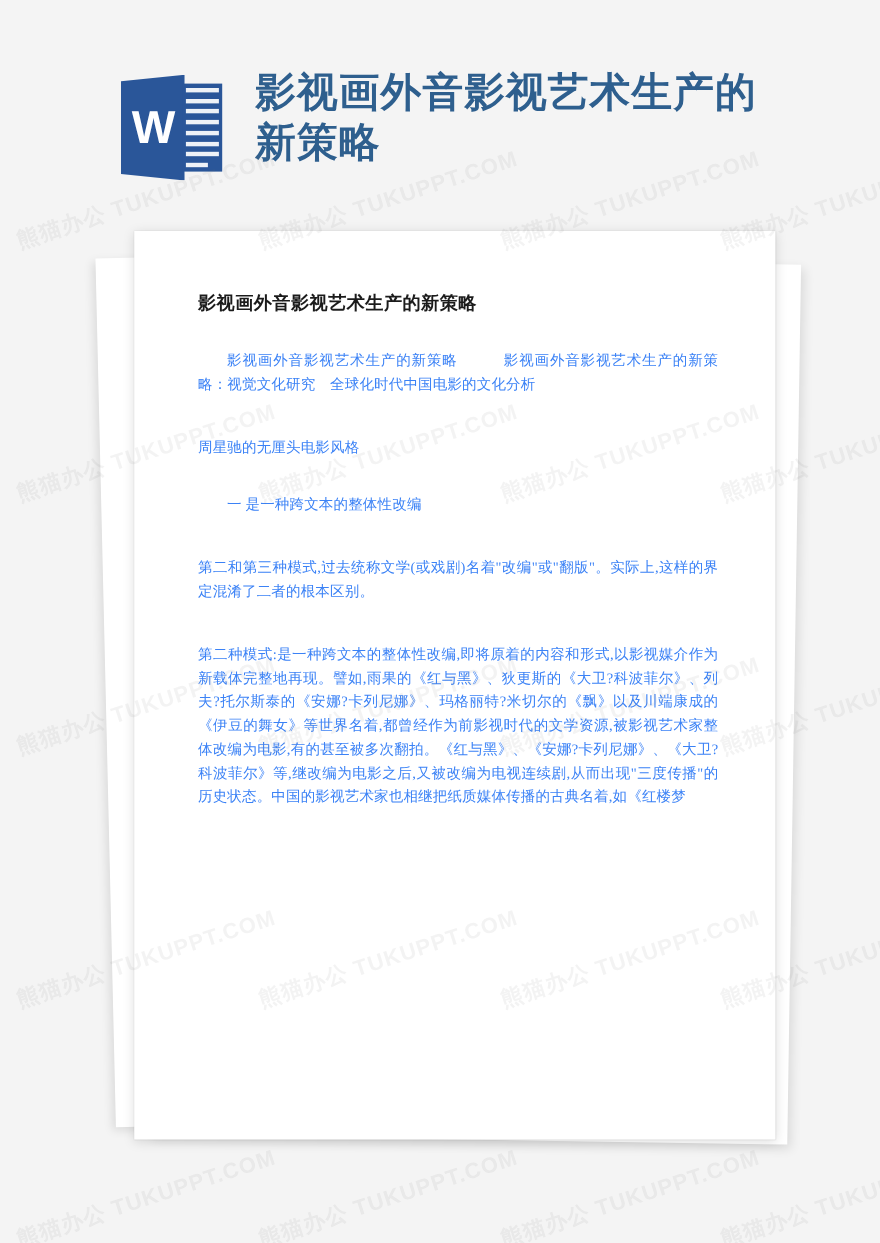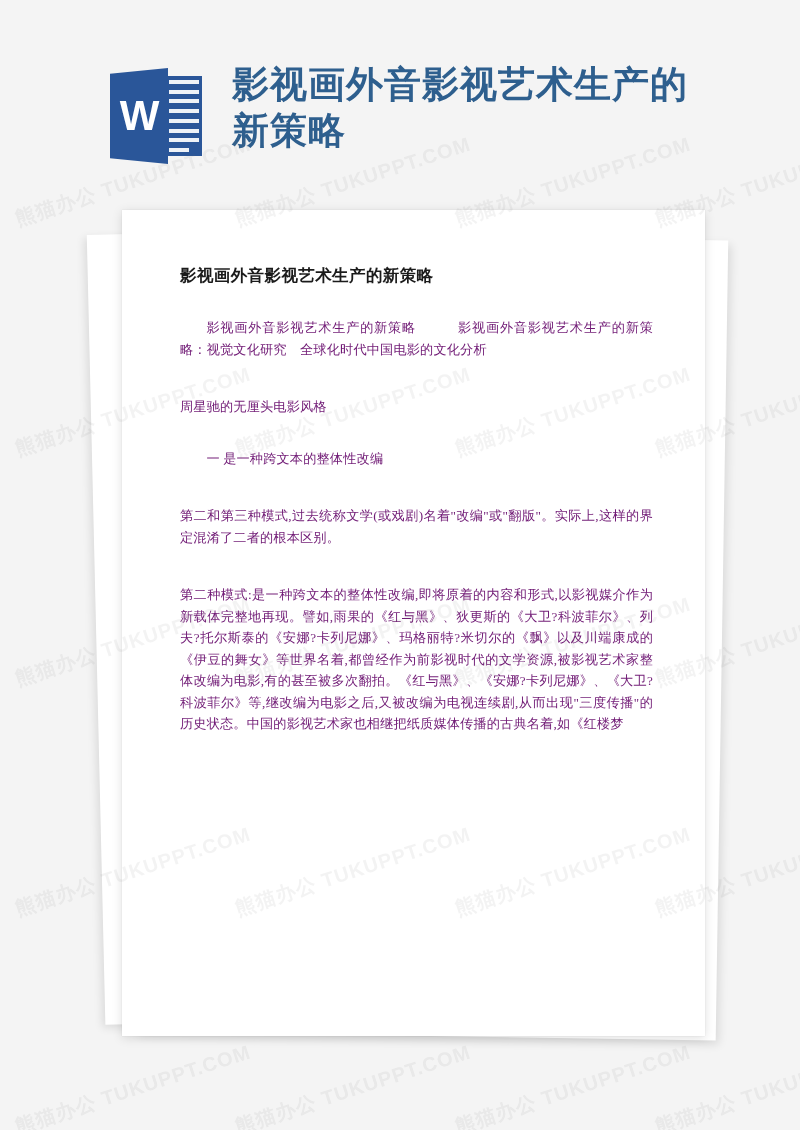--- a/index.html
+++ b/index.html
@@ -129,21 +129,21 @@
     font-size: 16.5px;
     font-weight: 700;
     color: #1b1b1b;
     letter-spacing: .4px;
     margin-bottom: 30px;
   }
 
   .doc-p {
     font-size: 13.2px;
     line-height: 21.5px;
-    color: #701a75;
+    color: #3b82f6;
     letter-spacing: .15px;
     text-align: justify;
     margin-bottom: 19px;
     word-break: break-all;
   }
   .doc-p.indent { text-indent: 2em; }
   .doc-p.tight { margin-bottom: 4px; }
   .doc-p.noindent { text-indent: 0; margin-top: 36px; }
   .doc-p.gap-lg { margin-bottom: 30px; }
   .doc-p.heading-sub { text-indent: 2em; margin-bottom: 30px; }

